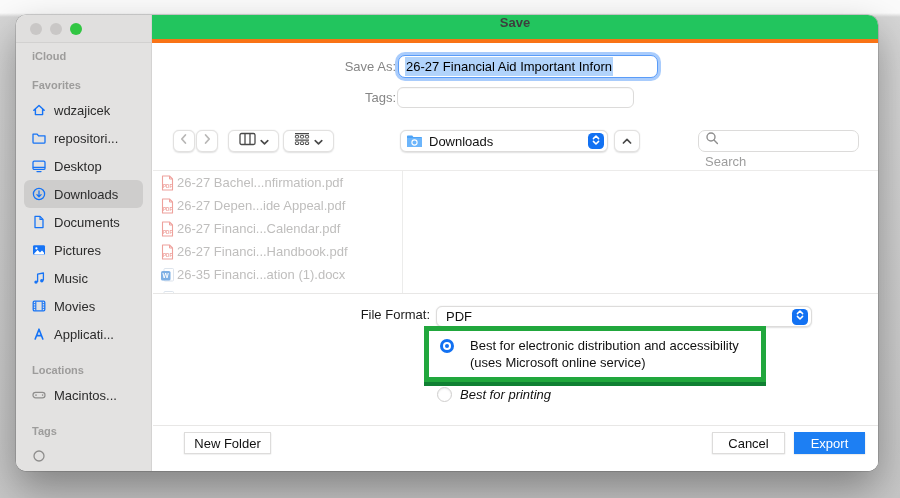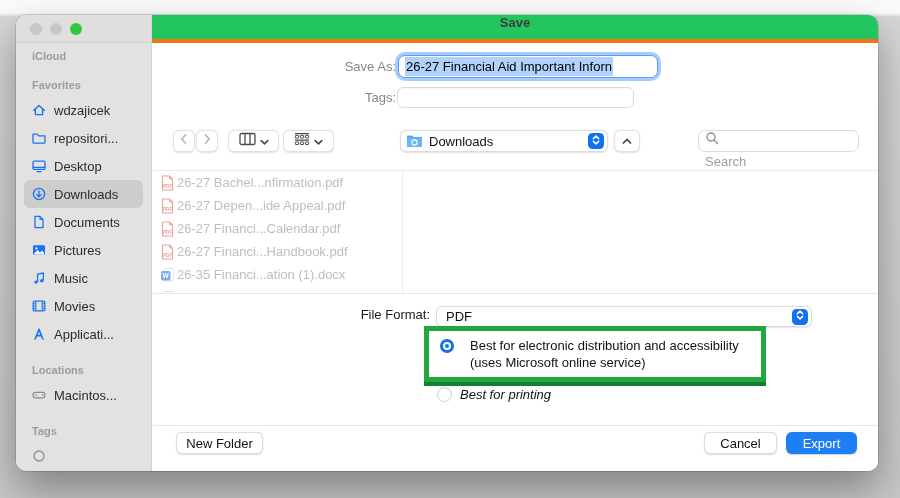--- a/index.html
+++ b/index.html
@@ -58,21 +58,21 @@
   .green-box{position:absolute;left:271px;top:32px;width:342px;height:56px;background:#fff;border:5px solid #21a73d;box-shadow:0 4px 0 #108033;border-radius:0;z-index:2;display:flex;align-items:flex-start;padding:7px 0 0 11px;box-sizing:border-box;gap:16px;}
   .radio-on{width:14px;height:14px;border-radius:50%;background:#1271f2;position:relative;flex:0 0 14px;margin-top:1px;}
   .radio-on::after{content:"";position:absolute;left:3px;top:3px;width:8px;height:8px;border-radius:50%;background:#fff;}
   .radio-on::before{content:"";position:absolute;left:5px;top:5px;width:4px;height:4px;border-radius:50%;background:#1271f2;z-index:1;}
   .opt-text{font-size:13px;color:#111;line-height:16.5px;}
   .print-row{position:absolute;left:284px;top:93px;display:flex;align-items:center;gap:8px;z-index:1;}
   .radio-off{width:13px;height:13px;border-radius:50%;background:#fff;border:1px solid #cfcecd;box-shadow:inset 0 1px 1.5px rgba(0,0,0,.08);flex:0 0 13px;}
   .print-label{font-size:13px;color:#111;font-style:italic;}
   
   .btn-row{position:absolute;left:0;right:0;top:382px;bottom:0;border-top:1px solid #e8e7e6;background:#fff;}
-  .btn{position:absolute;top:6px;height:22px;border-radius:6px;font-size:13px;display:flex;align-items:center;justify-content:center;box-sizing:border-box;cursor:default;}
+  .btn{position:absolute;top:6px;height:22px;border-radius:0;font-size:13px;display:flex;align-items:center;justify-content:center;box-sizing:border-box;cursor:default;margin-left:8px;}
   .btn.plain{background:#fff;border:1px solid #dddcdb;box-shadow:0 0.5px 1.5px rgba(0,0,0,.15);color:#111;}
   .btn.primary{background:#1d7ff3;color:#fff;border:none;box-shadow:0 0.5px 1.5px rgba(0,0,0,.2);}
   .new-folder{left:23px;width:87px;}
   .cancel{left:551px;width:73px;}
   .export{left:633px;width:71px;font-weight:400;}
   .chev{display:inline-block;margin-left:4px;}
 </style>
 </head>
 <body>
 

